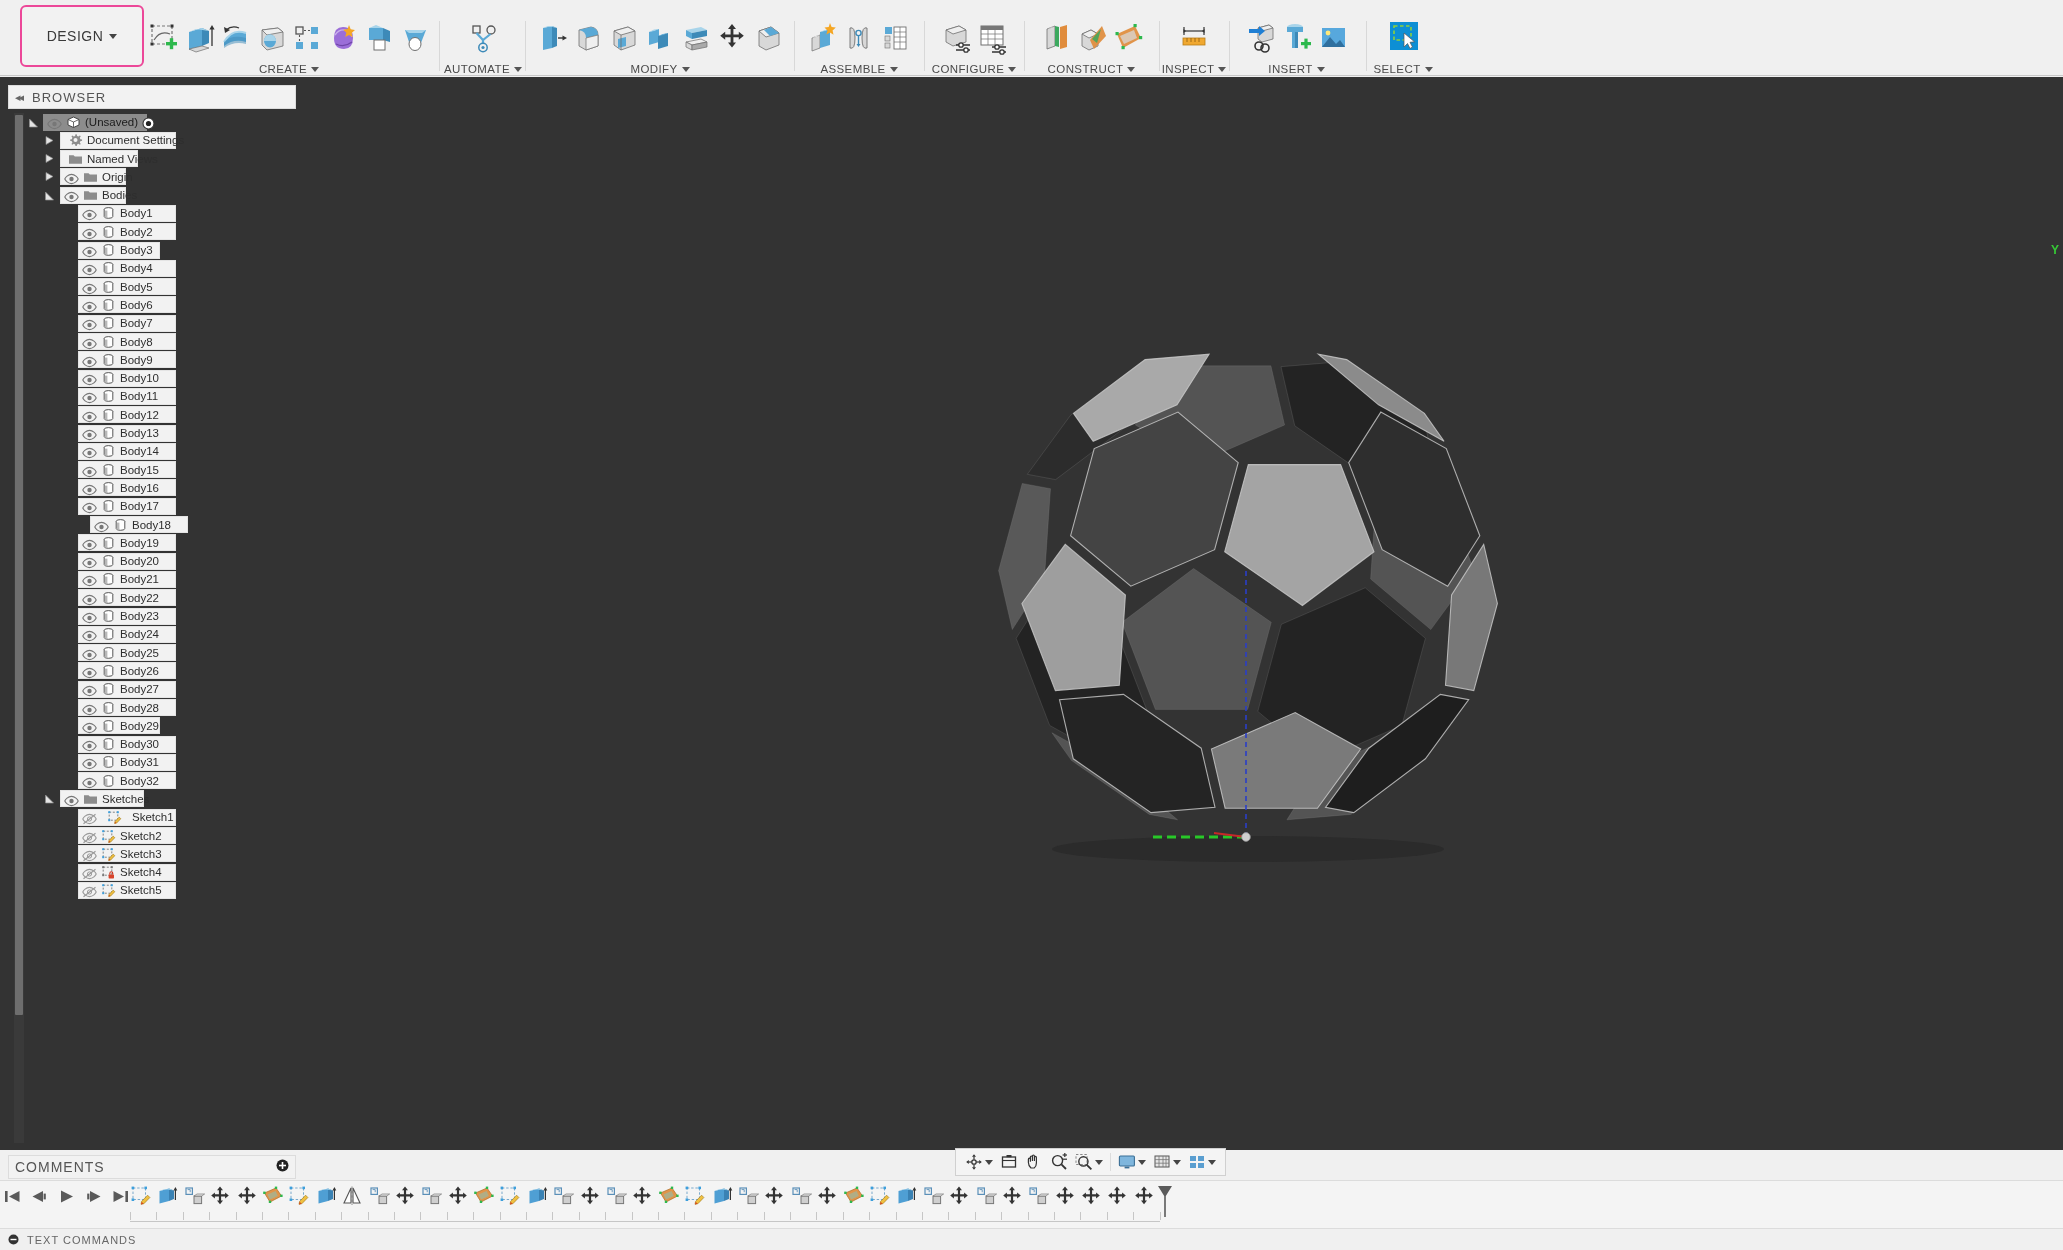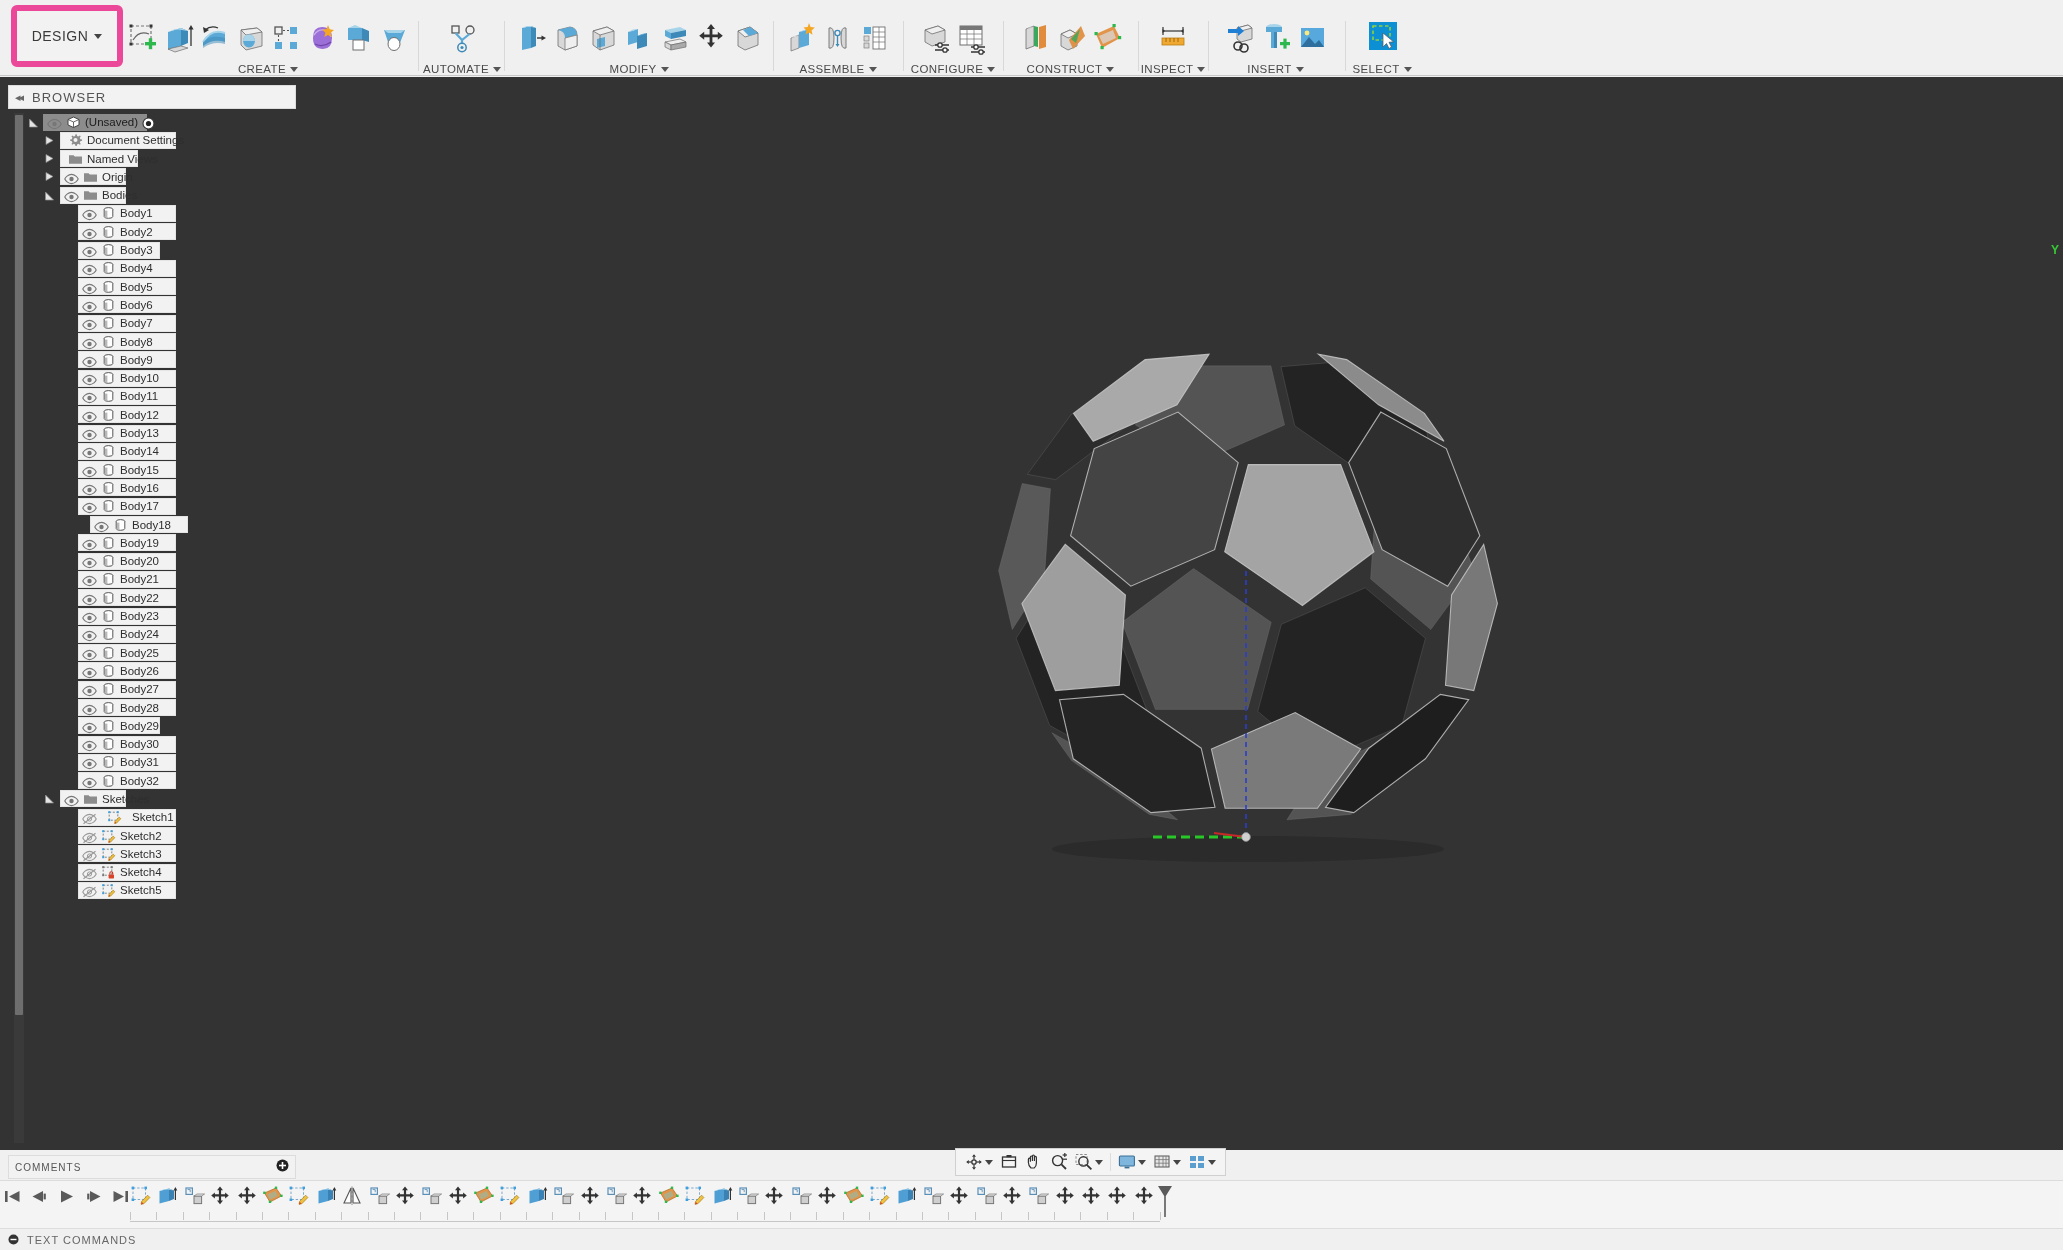--- a/index.html
+++ b/index.html
@@ -12,22 +12,22 @@
   #app { position: relative; width: 2063px; height: 1250px; }
 
   
   #ribbon {
     position: absolute; left: 0; top: 0; width: 2063px; height: 76px;
     background: #f0f0f0;
     border-bottom: 1px solid #c8c8c8;
     display: flex; align-items: stretch;
   }
   #design-btn {
-    width: 112px; height: 62px; margin: 5px 0 0 11px;
-    border: 6px solid #ec4899; border-radius: 6px;
+    width: 124px; height: 62px; margin: 5px 0 0 20px;
+    border: 2px solid #ec4899; border-radius: 6px;
     background: #f2f2f2;
     display: flex; align-items: center; justify-content: center;
     gap: 6px; flex: none;
   }
   #design-btn .lbl { font-size: 14px; color: #3a3a3a; letter-spacing: .5px; }
   .caret { width: 0; height: 0; border-left: 4px solid transparent;
            border-right: 4px solid transparent; border-top: 5px solid #444; }
 
   #tabs-and-tools { flex: 1; position: relative; }
   #tabbar { position: absolute; left: 0; top: 0; height: 18px; width: 100%; }
@@ -96,21 +96,21 @@
   .eye { width: 15px; height: 12px; flex: none; }
   .nodeicon { width: 15px; height: 14px; flex: none; }
   .radio-dot { width: 13px; height: 13px; flex:none; }
 
   
   #comments {
     position: absolute; left: 8px; top: 1155px; width: 288px; height: 24px;
     background: #f2f2f2; border: 1px solid #dcdcdc;
     display: flex; align-items: center; padding: 0 6px;
   }
-  #comments .ctxt { font-size: 10px; color: #555; letter-spacing: 1px; flex: 1; }
+  #comments .ctxt { font-size: 14px; color: #555; letter-spacing: 1px; flex: 1; }
 
   
   #viewport {
     position: absolute; left: 296px; top: 77px;
     width: 1767px; height: 1073px; background: #333333; overflow: hidden;
   }
   #axis-y {
     position: absolute; right: 4px; top: 166px;
     font-size: 12px; color: #36c936; font-weight: bold;
   }
@@ -1056,21 +1056,21 @@
               </svg></span>
             <span class="rowlabel">Body32</span>
           </div>
         </div>
         <div class="row">
           <span class="expander" style="left: 30px;">
             <svg width="11" height="11" viewBox="0 0 11 11">
               <path d="M1.5 2 L9.5 2 L9.5 10 Z" fill="#e4e4e4" stroke="#8c8c8c" stroke-width=".7" transform="rotate(180 5.5 6)"></path>
             </svg>
           </span>
-          <div class="rowpill" style="left: 46px; width: 66px;">
+          <div class="rowpill" style="left: 46px; width: 84px;">
             <span class="eye"><svg width="15" height="12" viewBox="0 0 15 12">
                 <path d="M7.5 1.4C4 1.4 1.4 4.4 .8 6c.6 1.6 3.2 4.6 6.7 4.6S13.6 7.6 14.2 6C13.6 4.4 11 1.4 7.5 1.4z" fill="none" stroke="#777" stroke-width="1.1"></path>
                 <circle cx="7.5" cy="6" r="2.2" fill="#777"></circle>
               </svg></span>
             <span class="nodeicon"><svg width="15" height="14" viewBox="0 0 15 14">
                 <path d="M1 3.2 h4.6 l1.2 1.4 h7.2 v7.2 h-13 Z" fill="#8c8c8c"></path>
               </svg></span>
             <span class="rowlabel">Sketches</span>
           </div>
         </div>

